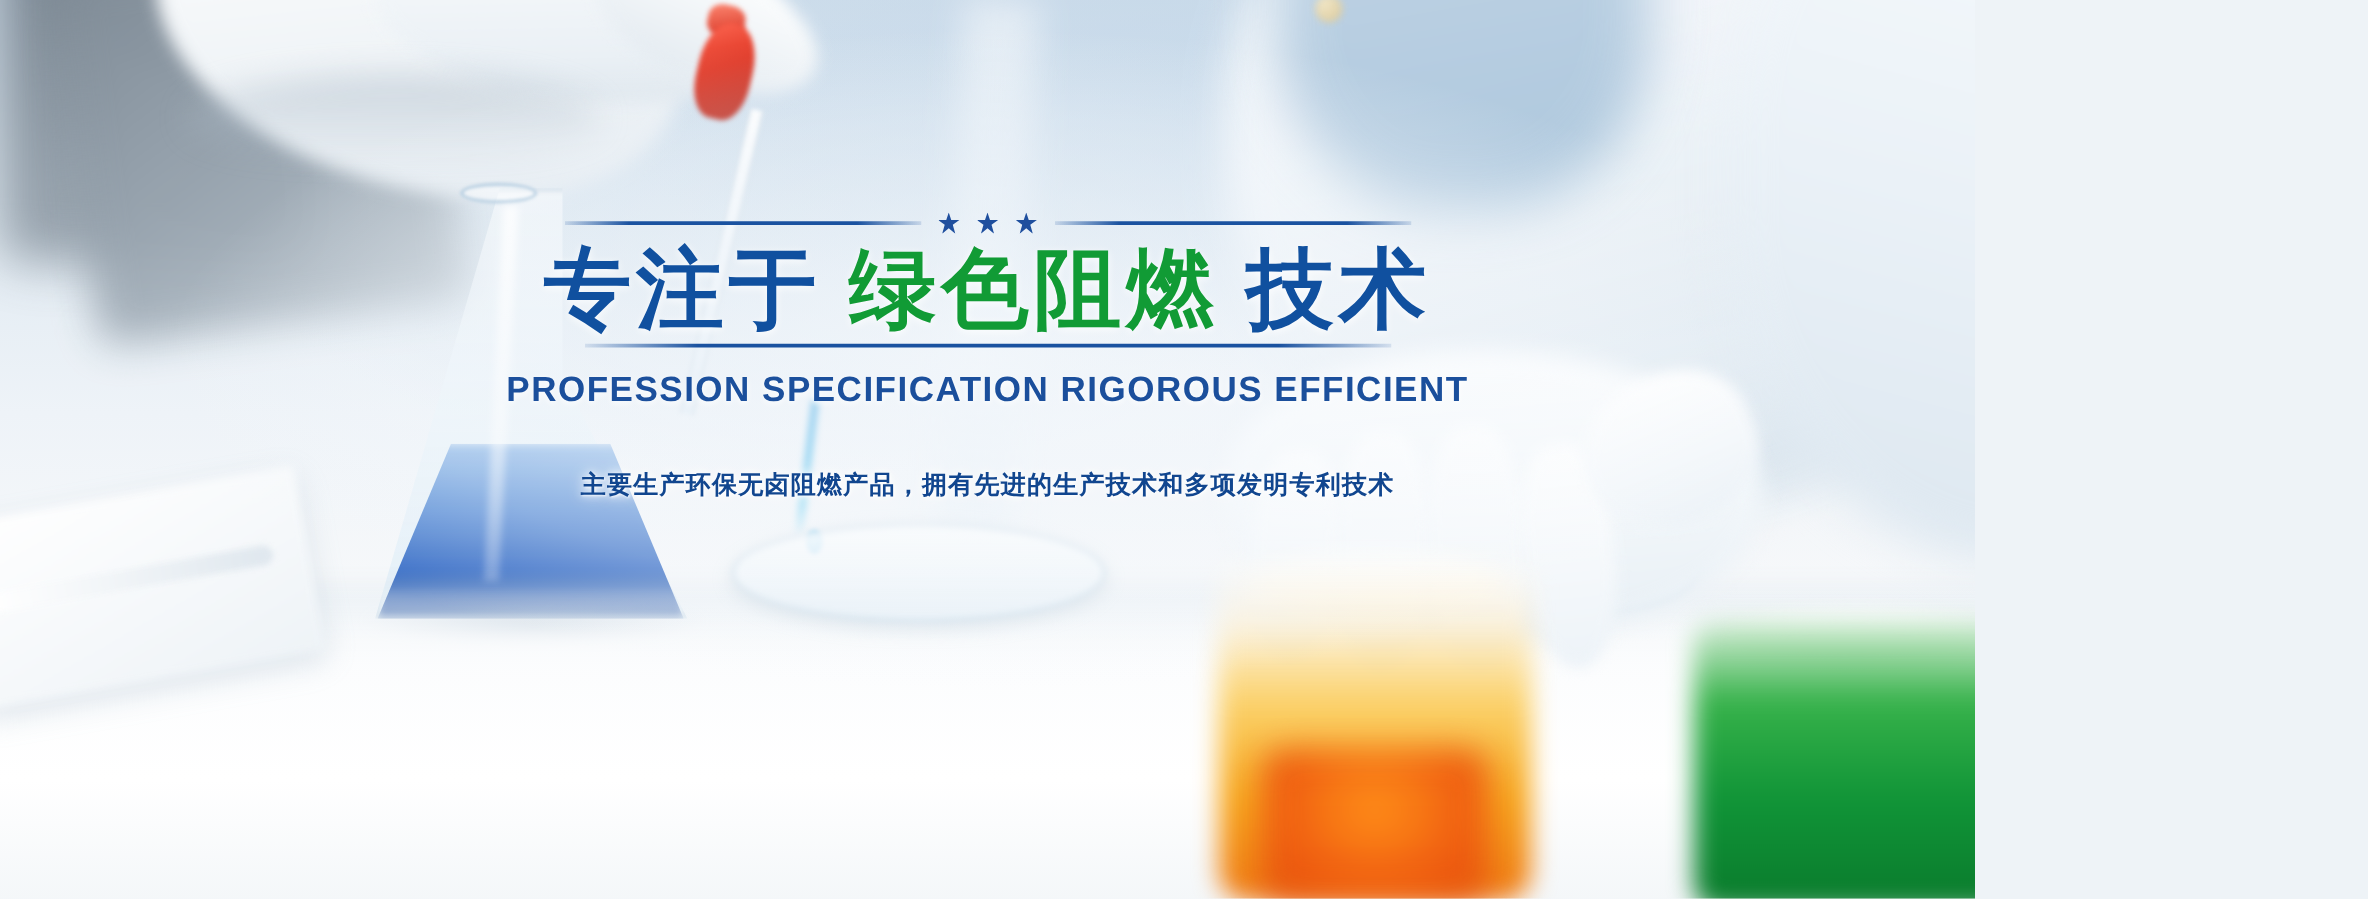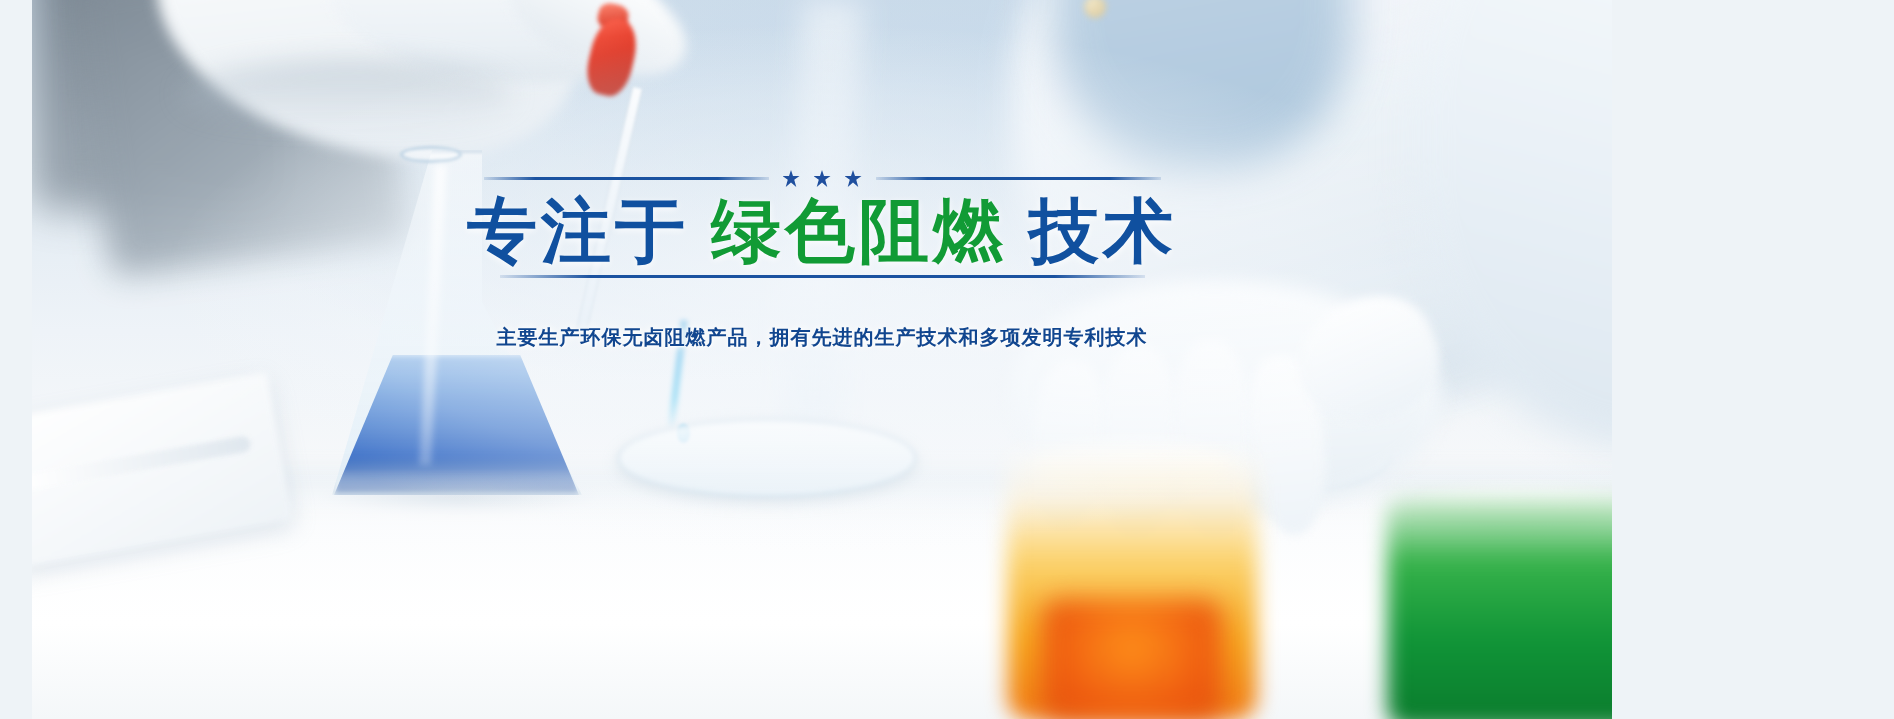--- a/index.html
+++ b/index.html
@@ -11,21 +11,20 @@
   }
 
   #banner {
     position:relative;
     width:1580px; height:719px;
     overflow:hidden;
     background:
       radial-gradient(ellipse 60% 50% at 72% 8%,  rgba(196,216,234,0.85) 0%, rgba(196,216,234,0) 70%),
       radial-gradient(ellipse 45% 60% at 40% 10%, rgba(206,222,236,0.80) 0%, rgba(206,222,236,0) 72%),
       linear-gradient(180deg,#cddbe8 0%,#dfe9f1 22%,#eef3f8 46%,#f6f8fa 64%,#fbfcfd 82%,#f7f9fb 100%);
-    margin-left: 32px;
   }
 
   
   .photo { position:absolute; inset:0; }
 
   .blob { position:absolute; border-radius:50%; }
 
   
   .instrument {
     left:60px; top:-40px; width:300px; height:300px;
@@ -434,17 +433,18 @@
       </div>
       <div class="rule"></div>
     </div>
 
     <div class="headline">
       <span class="hl-blue">专注于</span><span class="hl-gap"></span><span class="hl-green">绿色阻燃</span><span class="hl-gap"></span><span class="hl-blue">技术</span>
     </div>
 
     <div class="rule-bottom"></div>
 
+    <div class="subtitle-en">PROFESSION SPECIFICATION RIGOROUS EFFICIENT</div>
 
     <div class="tagline">主要生产环保无卤阻燃产品，拥有先进的生产技术和多项发明专利技术</div>
 
   </div>
 </div>
 
 </body></html>

